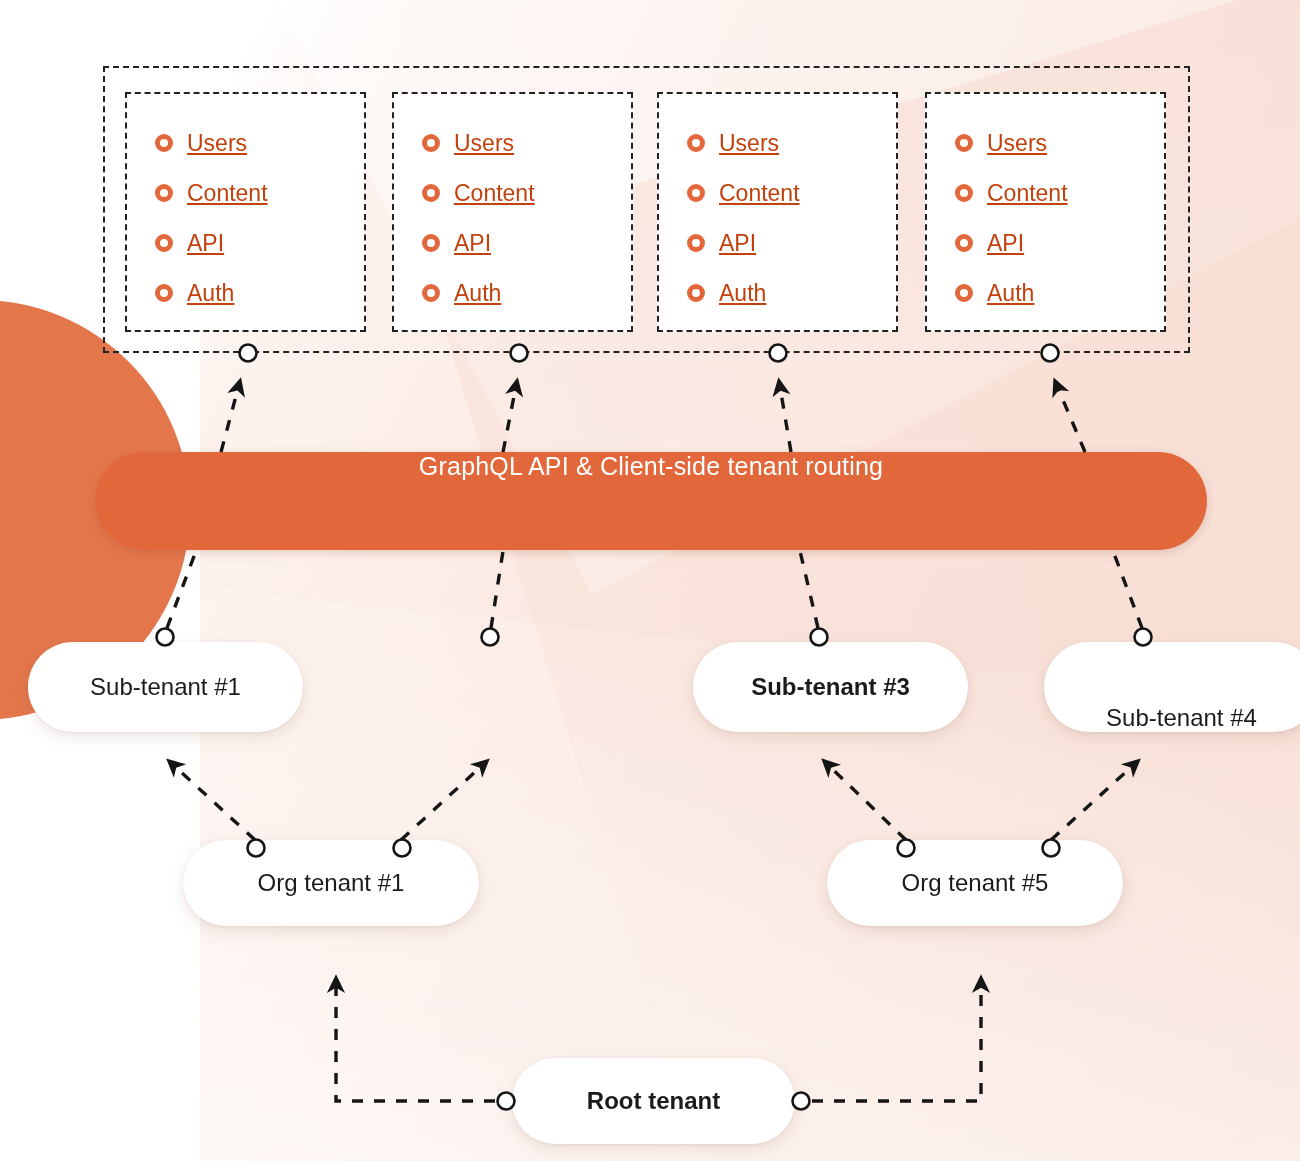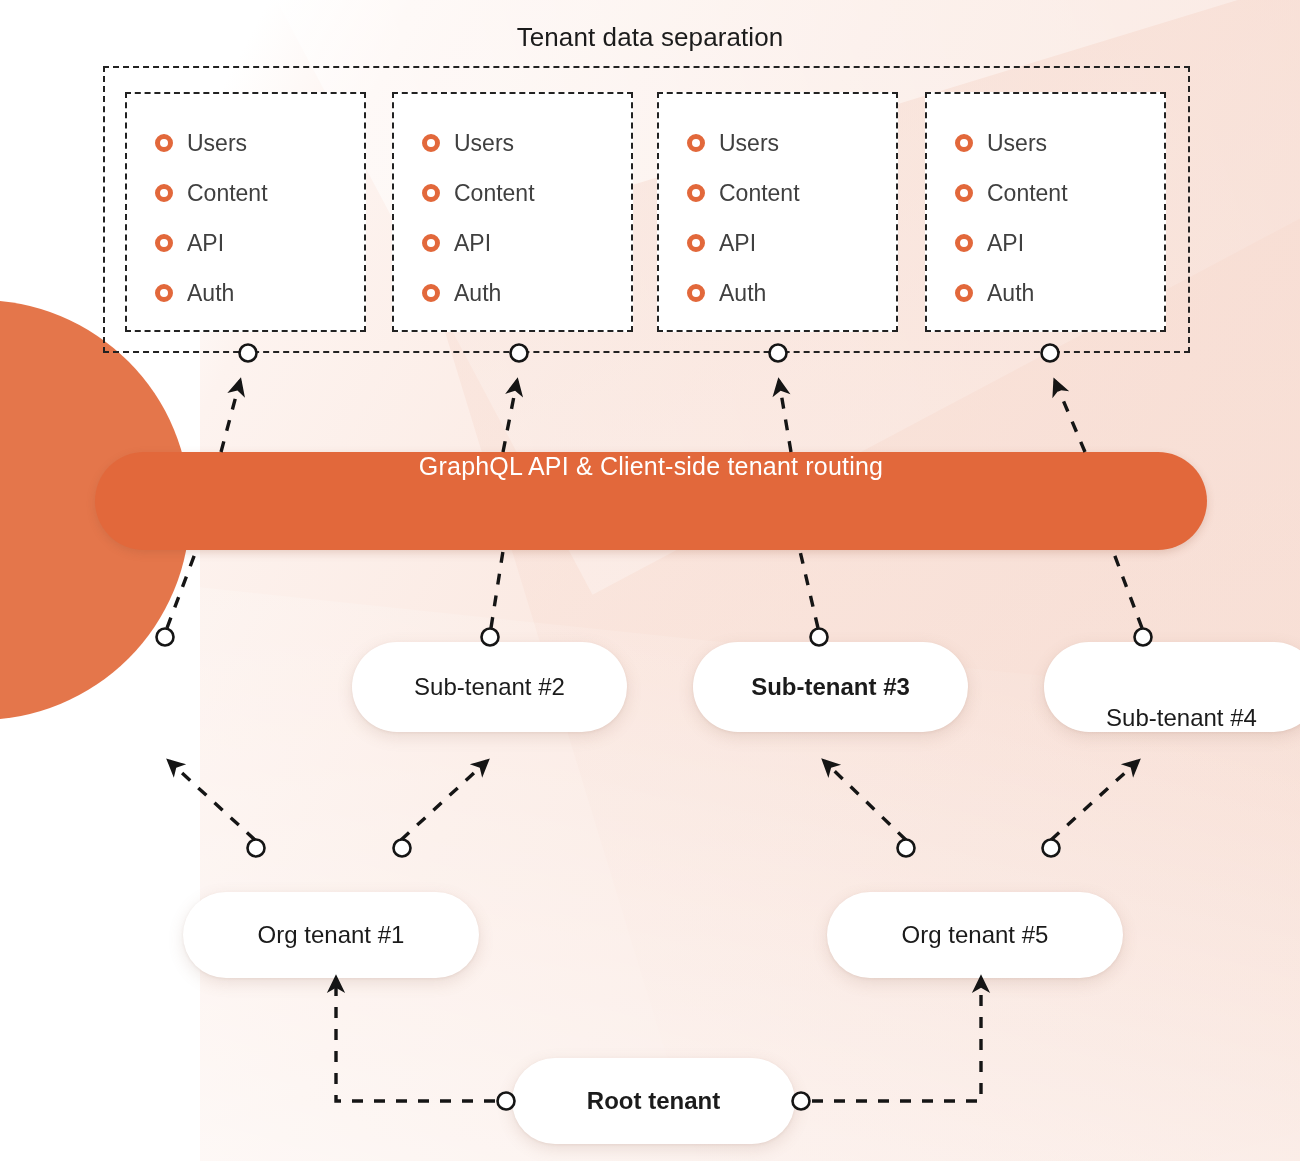--- a/index.html
+++ b/index.html
@@ -127,22 +127,23 @@
     flex: 0 0 auto;
     width: 18px;
     height: 18px;
     border-radius: 50%;
     border: 5px solid #e2683b;
     box-sizing: border-box;
     background: #ffffff;
   }
   .feature-label {
     font-size: 23px;
-    color: #404040;
+    color: #c2410c;
     line-height: 1;
+    text-decoration: underline;
   }
 
   
   .api-bar {
     position: absolute;
     left: 95px;
     top: 452px;
     width: 1112px;
     height: 98px;
     border-radius: 49px;
@@ -169,21 +170,21 @@
     justify-content: center;
     color: #1b1b1b;
     font-size: 24px;
   }
   .pill.sub { top: 642px; width: 275px; height: 90px; }
   .pill.sub1 { left: 28px; }
   .pill.sub2 { left: 352px; }
   .pill.sub3 { left: 693px; font-weight: bold; }
   .pill.sub4 { left: 1044px; align-items: flex-end; }
 
-  .pill.org { top: 892px; width: 296px; height: 86px; }
+  .pill.org { top: 840px; width: 296px; height: 86px; }
   .pill.org1 { left: 183px; }
   .pill.org2 { left: 827px; }
 
   .pill.root { left: 512px; top: 1058px; width: 283px; height: 86px; font-weight: bold; }
 
   
   #wires {
     position: absolute;
     left: 0; top: 0;
     width: 1300px;
@@ -210,21 +211,20 @@
 
   <div class="bg-layer">
     <div class="bg-wash"></div>
     <div class="bg-diag-a"></div>
     <div class="bg-diag-b"></div>
     <div class="bg-diag-c"></div>
     <div class="bg-white-left"></div>
     <div class="bg-blob"></div>
   </div>
 
-  <div class="diagram-title">Tenant data separation</div>
 
   <div class="outer-dash"></div>
 
   <div class="tenant-card c1">
     <div class="feature">
       <span class="donut"></span>
       <span class="feature-label">Users</span>
     </div>
     <div class="feature">
       <span class="donut"></span>
@@ -294,22 +294,22 @@
     <div class="feature">
       <span class="donut"></span>
       <span class="feature-label">Auth</span>
     </div>
   </div>
 
   <div class="api-bar">
     <span class="api-bar-label">GraphQL API &amp; Client-side tenant routing</span>
   </div>
 
-  <div class="pill sub sub2">
-    <span>Sub-tenant #2</span>
+  <div class="pill sub sub1">
+    <span>Sub-tenant #1</span>
   </div>
   <div class="pill sub sub3">
     <span>Sub-tenant #3</span>
   </div>
   <div class="pill sub sub4">
     <span>Sub-tenant #4</span>
   </div>
 
   <div class="pill org org1">
     <span>Org tenant #1</span>

